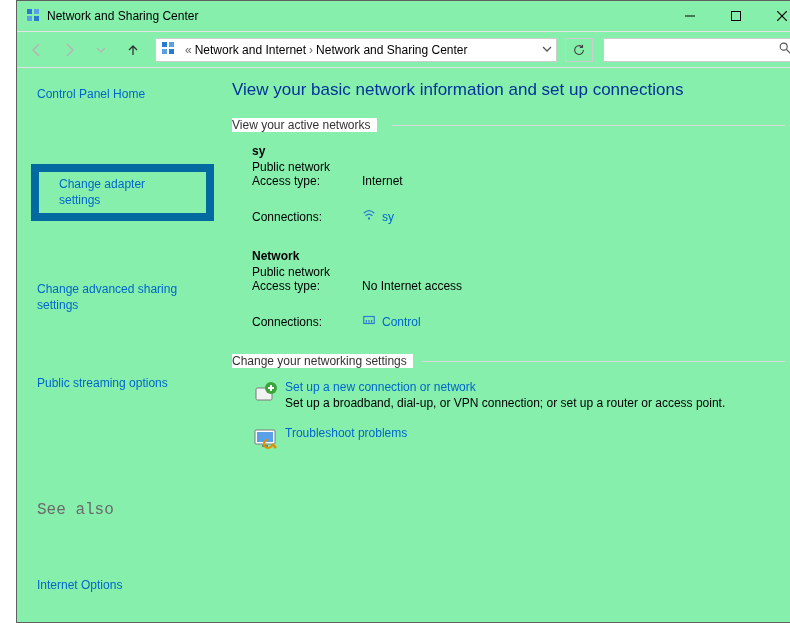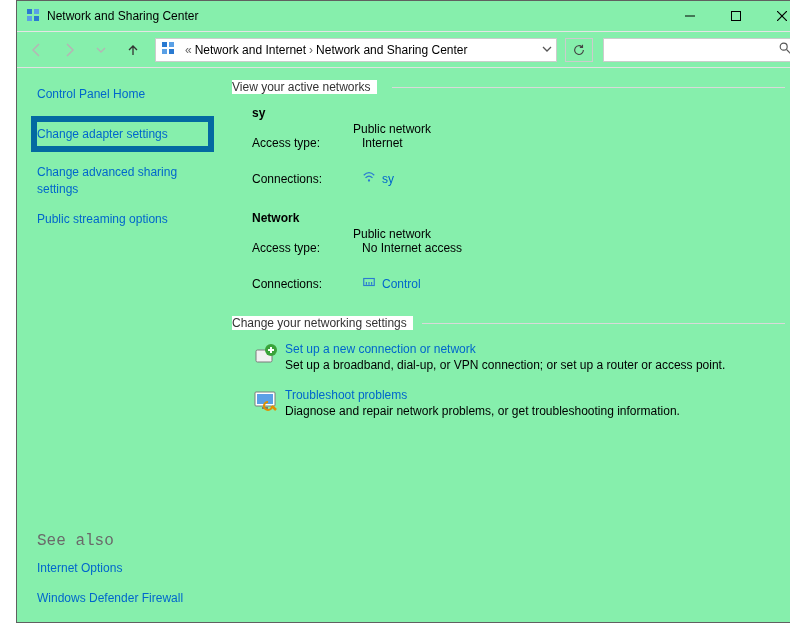--- a/index.html
+++ b/index.html
@@ -22,40 +22,40 @@
     .crumb-sep { color: #666; margin: 0 3px; }
     .crumb { font-size: 12px; }
     .crumb.drop { margin-left: auto; }
     .refresh-box { width: 28px; height: 24px; border: 1px solid #cccccc; display: flex; align-items: center; justify-content: center; margin-right: 6px; }
     .search-box { width: 196px; height: 24px; border: 1px solid #cccccc; background: #fff; display: flex; align-items: center; padding: 0 6px; }
     .search-box input { border: none; outline: none; flex: 1; font-size: 12px; background: transparent; }
     .search-box .sicn { color: #5a5a5a; }
 
     
     .body { flex: 1; display: flex; overflow: hidden; }
-    .sidebar { width: 205px; padding: 18px 8px 10px 20px; display: flex; flex-direction: column; }
+    .sidebar { width: 205px; padding: 18px 8px 10px 20px; display: flex; flex-direction: column; gap: 48px; }
     .sidebar a { color: #0066cc; text-decoration: none; font-size: 12px; display: block; line-height: 1.35; }
     .side-item { margin-bottom: 14px; }
-    .hl { border: 6px solid #0369a1; padding: 4px 0; margin-left: -6px; margin-bottom: 12px; display: inline-block; }
+    .hl { border: 8px solid #0369a1; padding: 4px 20px; margin-left: -6px; margin-bottom: 12px; display: inline-block; }
     .spacer { flex: 1; }
     .seealso-h { color: #6a6a6a; font-size: 16px; margin-bottom: 10px; font-family: Liberation Mono, monospace; }
 
     .main { flex: 1; padding: 12px 20px 0 10px; overflow: auto; }
     h1.page { color: #003399; font-size: 17px; font-weight: 400; margin-bottom: 18px; }
 
     .section-head { color: #333; font-size: 12px; position: relative; padding-right: 0; margin-bottom: 12px; }
     .section-head .rule { position: absolute; top: 50%; height: 1px; background: #d9d9d9; }
     .section-head.active .rule { left: 160px; right: 0; }
     .section-head.settings .rule { left: 190px; right: 0; }
     .section-head .text { background: #fff; position: relative; padding-right: 6px; }
 
     .net-row { display: flex; margin: 0 0 24px 20px; flex-direction: column; }
     .net-left { width: 280px; }
     .net-left .name { font-weight: 700; font-size: 12px; }
-    .net-left .type { font-size: 12px; margin-top: 2px; text-align: center; }
+    .net-left .type { font-size: 12px; margin-top: 2px; }
     .divider-v { width: 1px; background: #d9d9d9; margin-right: 14px; }
     .net-right { display: grid; grid-template-columns: 90px auto; row-gap: 4px; column-gap: 10px; align-items: center; font-size: 12px; gap: 20px; }
     .link-blue { color: #0066cc; text-decoration: none; }
     .conn-cell { display: flex; align-items: center; gap: 6px; }
 
     .settings-item { display: flex; align-items: flex-start; gap: 5px; margin: 10px 0 16px 20px; }
     .settings-item .ic { width: 28px; display: flex; justify-content: center; }
     .settings-item .txt .t { color: #0066cc; font-size: 12px; }
     .settings-item .txt .d { font-size: 12px; margin-top: 2px; text-align: center; }
   </style>
@@ -172,20 +172,21 @@
       <div class="seealso-h">See also</div>
       <div class="side-item">
           <a href="#">Internet Options</a>
         </div>
       <div class="side-item" style="margin-bottom:6px;">
           <a href="#">Windows Defender Firewall</a>
         </div>
     </div>
 
     <div class="main">
+      <h1 class="page">View your basic network information and set up connections</h1>
 
       <div class="section-head active">
         <span class="text">View your active networks</span>
         <span class="rule"></span>
       </div>
 
       <div class="net-row">
         <div class="net-left">
           <div class="name">sy</div>
           <div class="type">Public network</div>
@@ -257,19 +258,18 @@
           <svg width="26" height="26" viewBox="0 0 26 26">
             <rect x="2" y="4" width="20" height="14" rx="1" fill="#fff" stroke="#7a7a7a"></rect>
             <rect x="4" y="6" width="16" height="10" fill="#5aa0e6"></rect>
             <rect x="9" y="19" width="6" height="2" fill="#7a7a7a"></rect>
             <path d="M15 14 A4 4 0 1 0 19 18" fill="none" stroke="#e09000" stroke-width="2.2"></path>
             <line x1="19" y1="18" x2="23" y2="22" stroke="#e09000" stroke-width="2.5"></line>
           </svg>
         </div>
         <div class="txt">
           <a href="#" class="t link-blue">Troubleshoot problems</a>
-          <div class="d">Diagnose and repair network problems, or get troubleshooting information.</div>
         </div>
       </div>
 
     </div>
   </div>
 </div>
 
 </body></html>

